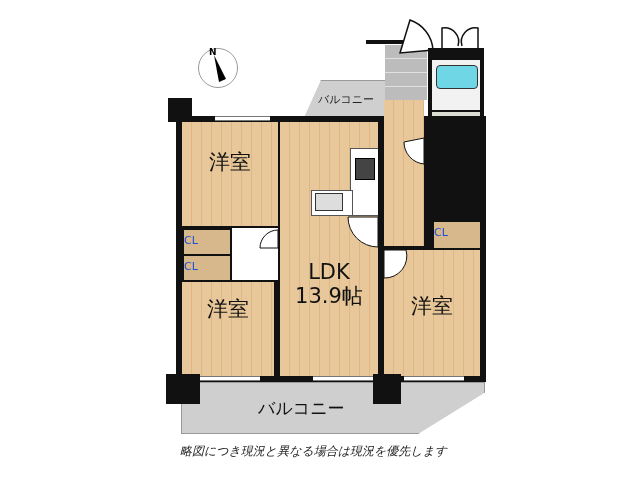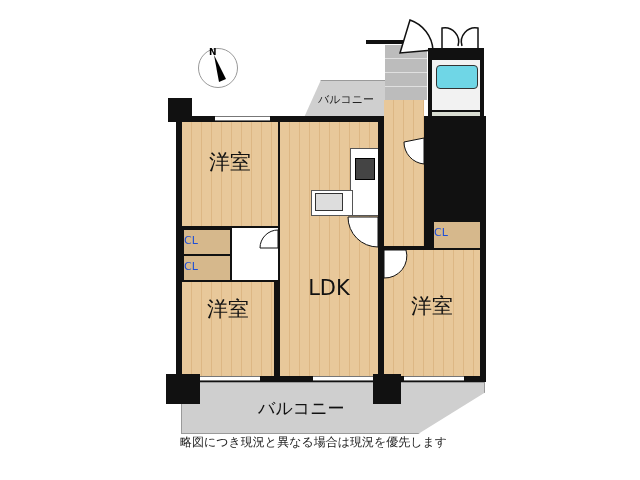--- a/index.html
+++ b/index.html
@@ -65,22 +65,23 @@
 <div class="abs label" style="left:190px;top:297px;width:76px;">
   <div>洋室</div>
 </div>
 
 <div class="abs wood" style="left:280px;top:122px;width:98px;height:254px;"></div>
 <div class="abs" style="left:350px;top:148px;width:28px;height:66px;background:#fff;border:1px solid #555;"></div>
 <div class="abs" style="left:311px;top:190px;width:40px;height:24px;background:#fff;border:1px solid #555;"></div>
 <div class="abs" style="left:315px;top:193px;width:26px;height:16px;background:#ddd;border:1px solid #333;"></div>
 <div class="abs" style="left:355px;top:158px;width:18px;height:20px;background:#444;border:1px solid #000;"></div>
 <div class="abs wall" style="left:378px;top:120px;width:4px;height:130px;"></div>
-<div class="abs label" style="left:282px;top:276px;width:94px;">
+<div class="abs label" style="left:282px;top:260px;width:94px;">
   <div>LDK</div>
+  <div>13.9帖</div>
 </div>
 <svg class="abs" style="left:346px;top:215px" width="34" height="34">
   <path d="M2,2 L32,2 L32,32 A30,30 0 0 1 2,2 Z" fill="#fff" stroke="#111" stroke-width="1"></path>
 </svg>
 
 <div class="abs wood" style="left:384px;top:100px;width:40px;height:146px;"></div>
 <svg class="abs" style="left:402px;top:136px" width="24" height="30">
   <path d="M22,2 L22,28 A22,22 0 0 1 2,6 Z" fill="#fff" stroke="#111" stroke-width="1"></path>
 </svg>
 
@@ -96,13 +97,13 @@
 
 <div class="abs window" style="left:200px;top:376px;width:60px;height:3px;"></div>
 <div class="abs window" style="left:313px;top:376px;width:60px;height:3px;"></div>
 <div class="abs window" style="left:404px;top:376px;width:60px;height:3px;"></div>
 
 <div class="abs balc" style="left:181px;top:382px;width:302px;height:50px;clip-path:polygon(0 0,100% 0,100% 20%,78% 100%,0 100%);"></div>
 <div class="abs wall" style="left:166px;top:374px;width:34px;height:30px;"></div>
 <div class="abs wall" style="left:373px;top:374px;width:28px;height:30px;"></div>
 <div class="abs" style="left:258px;top:397px;font-size:17px;color:#111;">バルコニー</div>
 
-<div class="abs note" style="left:180px;top:434px;">略図につき現況と異なる場合は現況を優先します</div>
+<div class="abs note" style="left:180px;top:443px;font-style:italic;">略図につき現況と異なる場合は現況を優先します</div>
 
 </body></html>

